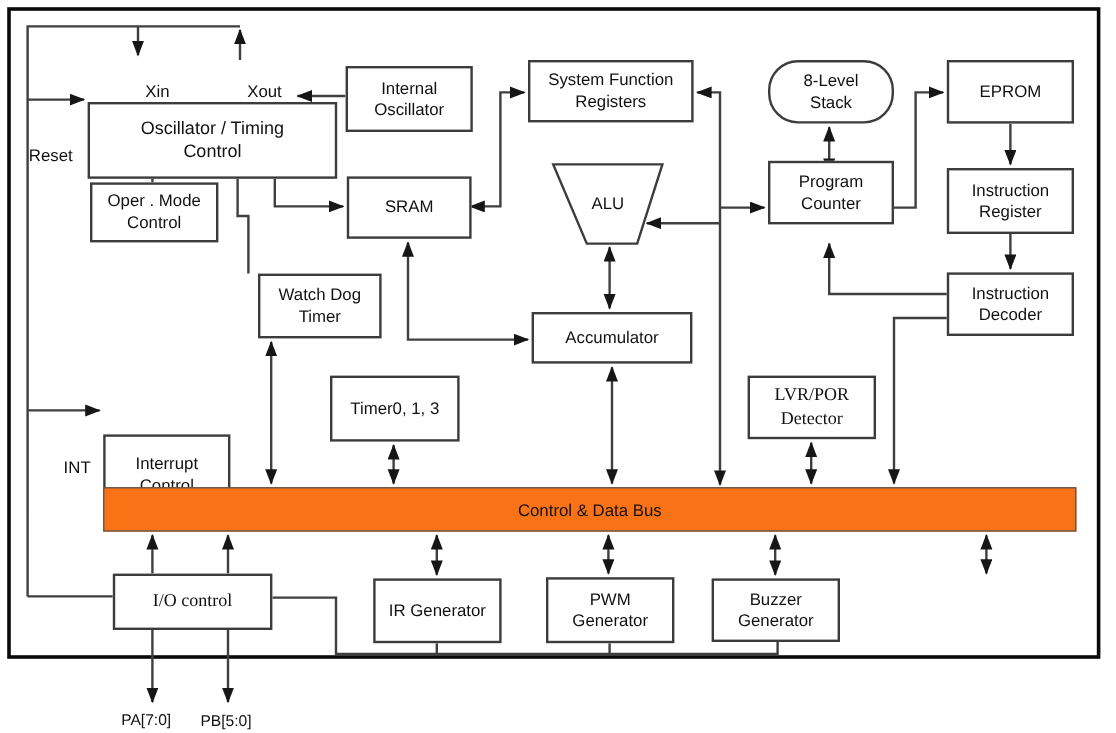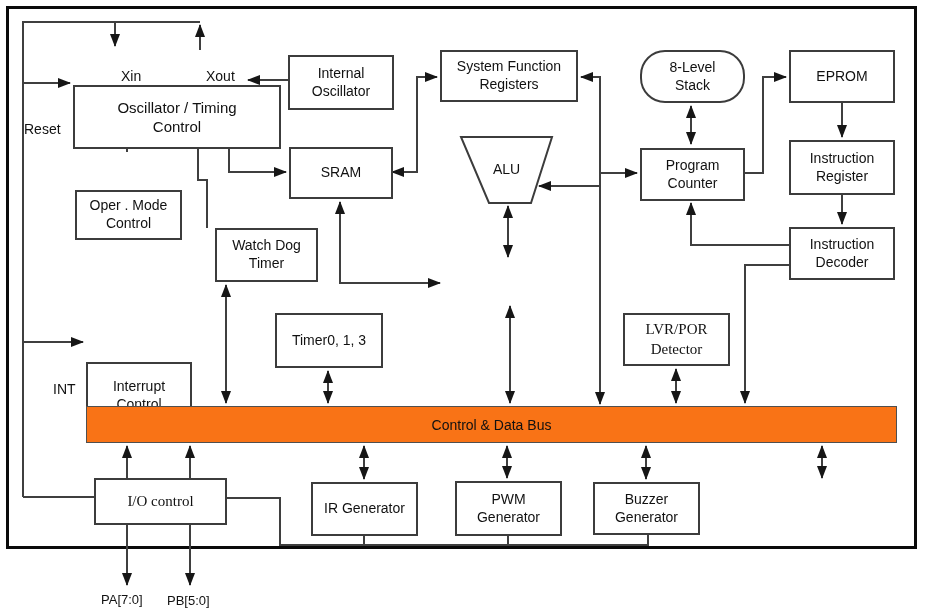--- a/index.html
+++ b/index.html
@@ -89,31 +89,32 @@
 
   <div class="blk big" style="left:73px;top:49px;width:208px;height:64px;">Oscillator / Timing
 Control</div>
   <div class="blk" style="left:288px;top:55px;width:106px;height:55px;">Internal
 Oscillator</div>
   <div class="blk" style="left:440px;top:50px;width:138px;height:52px;">System Function
 Registers</div>
   <div class="blk" style="left:640px;top:50px;width:105px;height:53px;border-radius:25px;">8-Level
 Stack</div>
   <div class="blk" style="left:789px;top:50px;width:106px;height:53px;">EPROM</div>
-  <div class="blk" style="left:75px;top:152px;width:107px;height:50px;margin-top:38px;">Oper . Mode
+  <div class="blk" style="left:75px;top:152px;width:107px;height:50px;">Oper . Mode
 Control</div>
   <div class="blk" style="left:289px;top:147px;width:104px;height:52px;">SRAM</div>
-  <div class="blk" style="left:640px;top:148px;width:105px;height:53px;">Program
+  <div class="blk" style="left:640px;top:134px;width:105px;height:53px;">Program
 Counter</div>
   <div class="blk" style="left:789px;top:140px;width:106px;height:55px;">Instruction
 Register</div>
   <div class="blk" style="left:167px;top:228px;width:103px;height:54px;margin-left:48px;">Watch Dog
 Timer</div>
   <div class="blk" style="left:789px;top:227px;width:106px;height:53px;">Instruction
 Decoder</div>
+  <div class="blk" style="left:443px;top:260px;width:134px;height:43px;">Accumulator</div>
   <div class="blk" style="left:86px;top:314px;width:106px;height:68px;margin-top:48px;">Interrupt
 Control</div>
   <div class="blk" style="left:275px;top:313px;width:108px;height:55px;">Timer0, 1, 3</div>
   <div class="blk serif" style="left:623px;top:313px;width:107px;height:53px;">LVR/POR
 Detector</div>
   <div class="blk serif" style="left:94px;top:478px;width:133px;height:47px;">I/O control</div>
   <div class="blk" style="left:311px;top:482px;width:107px;height:54px;">IR Generator</div>
   <div class="blk" style="left:455px;top:481px;width:107px;height:55px;">PWM
 Generator</div>
   <div class="blk" style="left:593px;top:482px;width:107px;height:53px;">Buzzer

